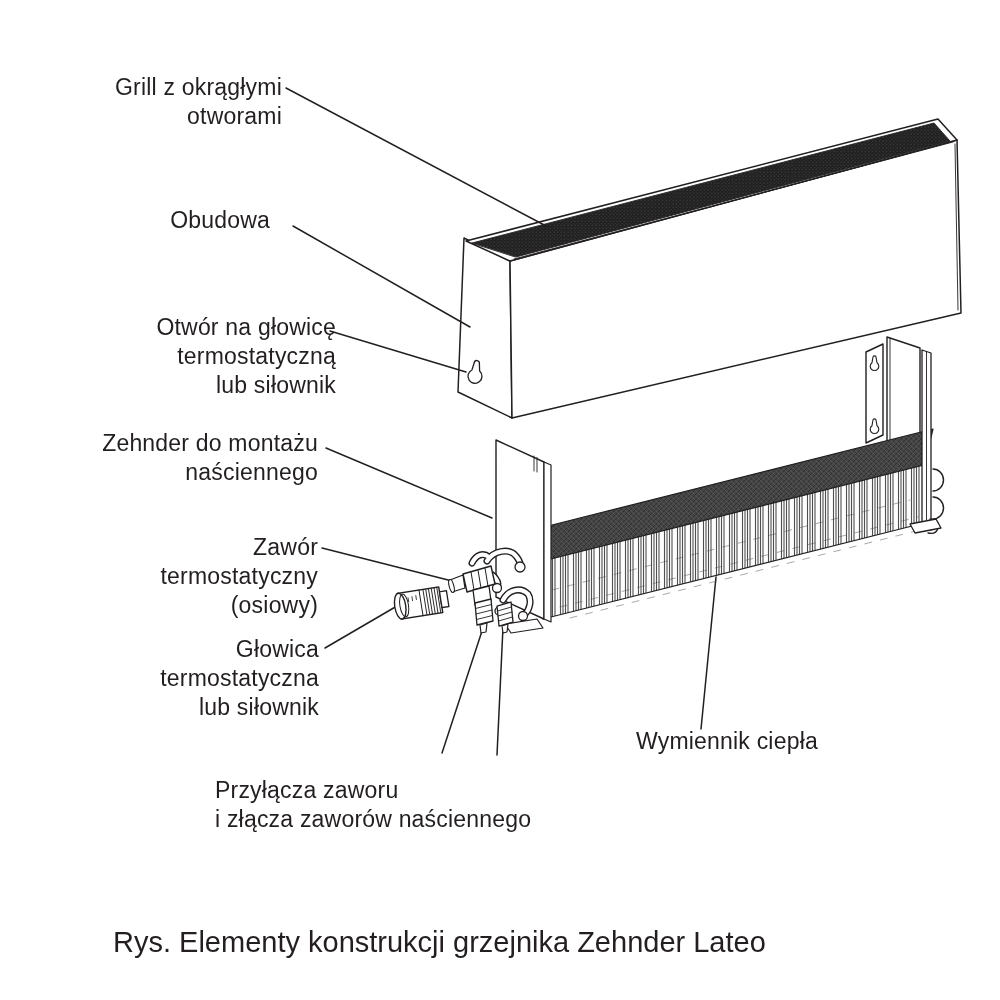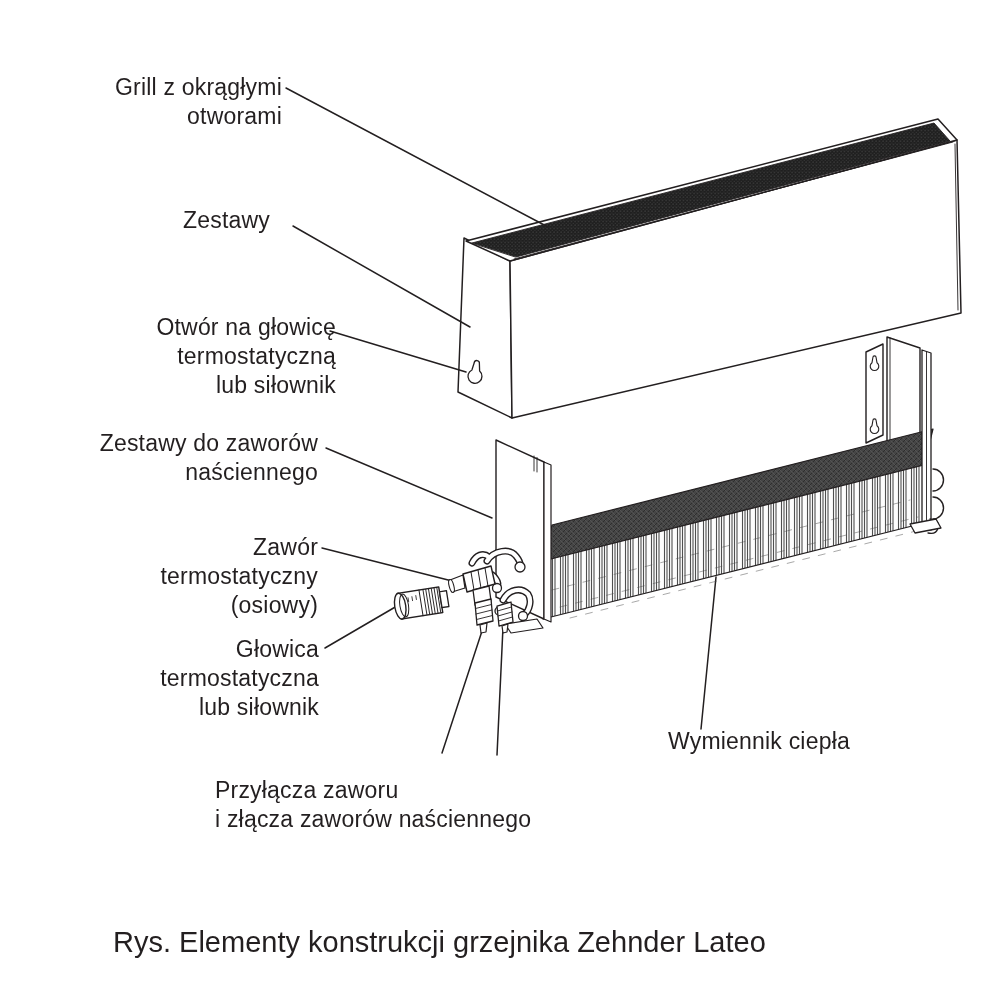--- a/index.html
+++ b/index.html
@@ -166,50 +166,50 @@
     <ellipse cx="404" cy="603" rx="4.3" ry="11.5" fill="none" stroke-width="1"></ellipse>
   </g>
 </svg>
 
 <div class="lbl ra" style="right:718px;top:73px">
   <span class="ln">Grill z okrągłymi</span>
   <span class="ln">otworami</span>
 </div>
 
 <div class="lbl ra" style="right:730px;top:206px">
-  <span class="ln">Zestawy</span>
+  <span class="ln">Obudowa</span>
 </div>
 
 <div class="lbl ra" style="right:664px;top:313px">
   <span class="ln">Otwór na głowicę</span>
   <span class="ln">termostatyczną</span>
   <span class="ln">lub siłownik</span>
 </div>
 
 <div class="lbl ra" style="right:682px;top:429px">
-  <span class="ln">Zestawy do zaworów</span>
+  <span class="ln">Zehnder do montażu</span>
   <span class="ln">naściennego</span>
 </div>
 
 <div class="lbl ra" style="right:682px;top:533px">
   <span class="ln">Zawór</span>
   <span class="ln">termostatyczny</span>
   <span class="ln">(osiowy)</span>
 </div>
 
 <div class="lbl ra" style="right:681px;top:635px">
   <span class="ln">Głowica</span>
   <span class="ln">termostatyczna</span>
   <span class="ln">lub siłownik</span>
 </div>
 
 <div class="lbl" style="left:215px;top:776px">
   <span class="ln">Przyłącza zaworu</span>
   <span class="ln">i złącza zaworów naściennego</span>
 </div>
 
-<div class="lbl" style="left:668px;top:727px">
+<div class="lbl" style="left:636px;top:727px">
   <span class="ln">Wymiennik ciepła</span>
 </div>
 
 <div class="caption" style="left:113px;top:926px">Rys. Elementy konstrukcji grzejnika Zehnder Lateo</div>
 
 </div>
 
 </body></html>

